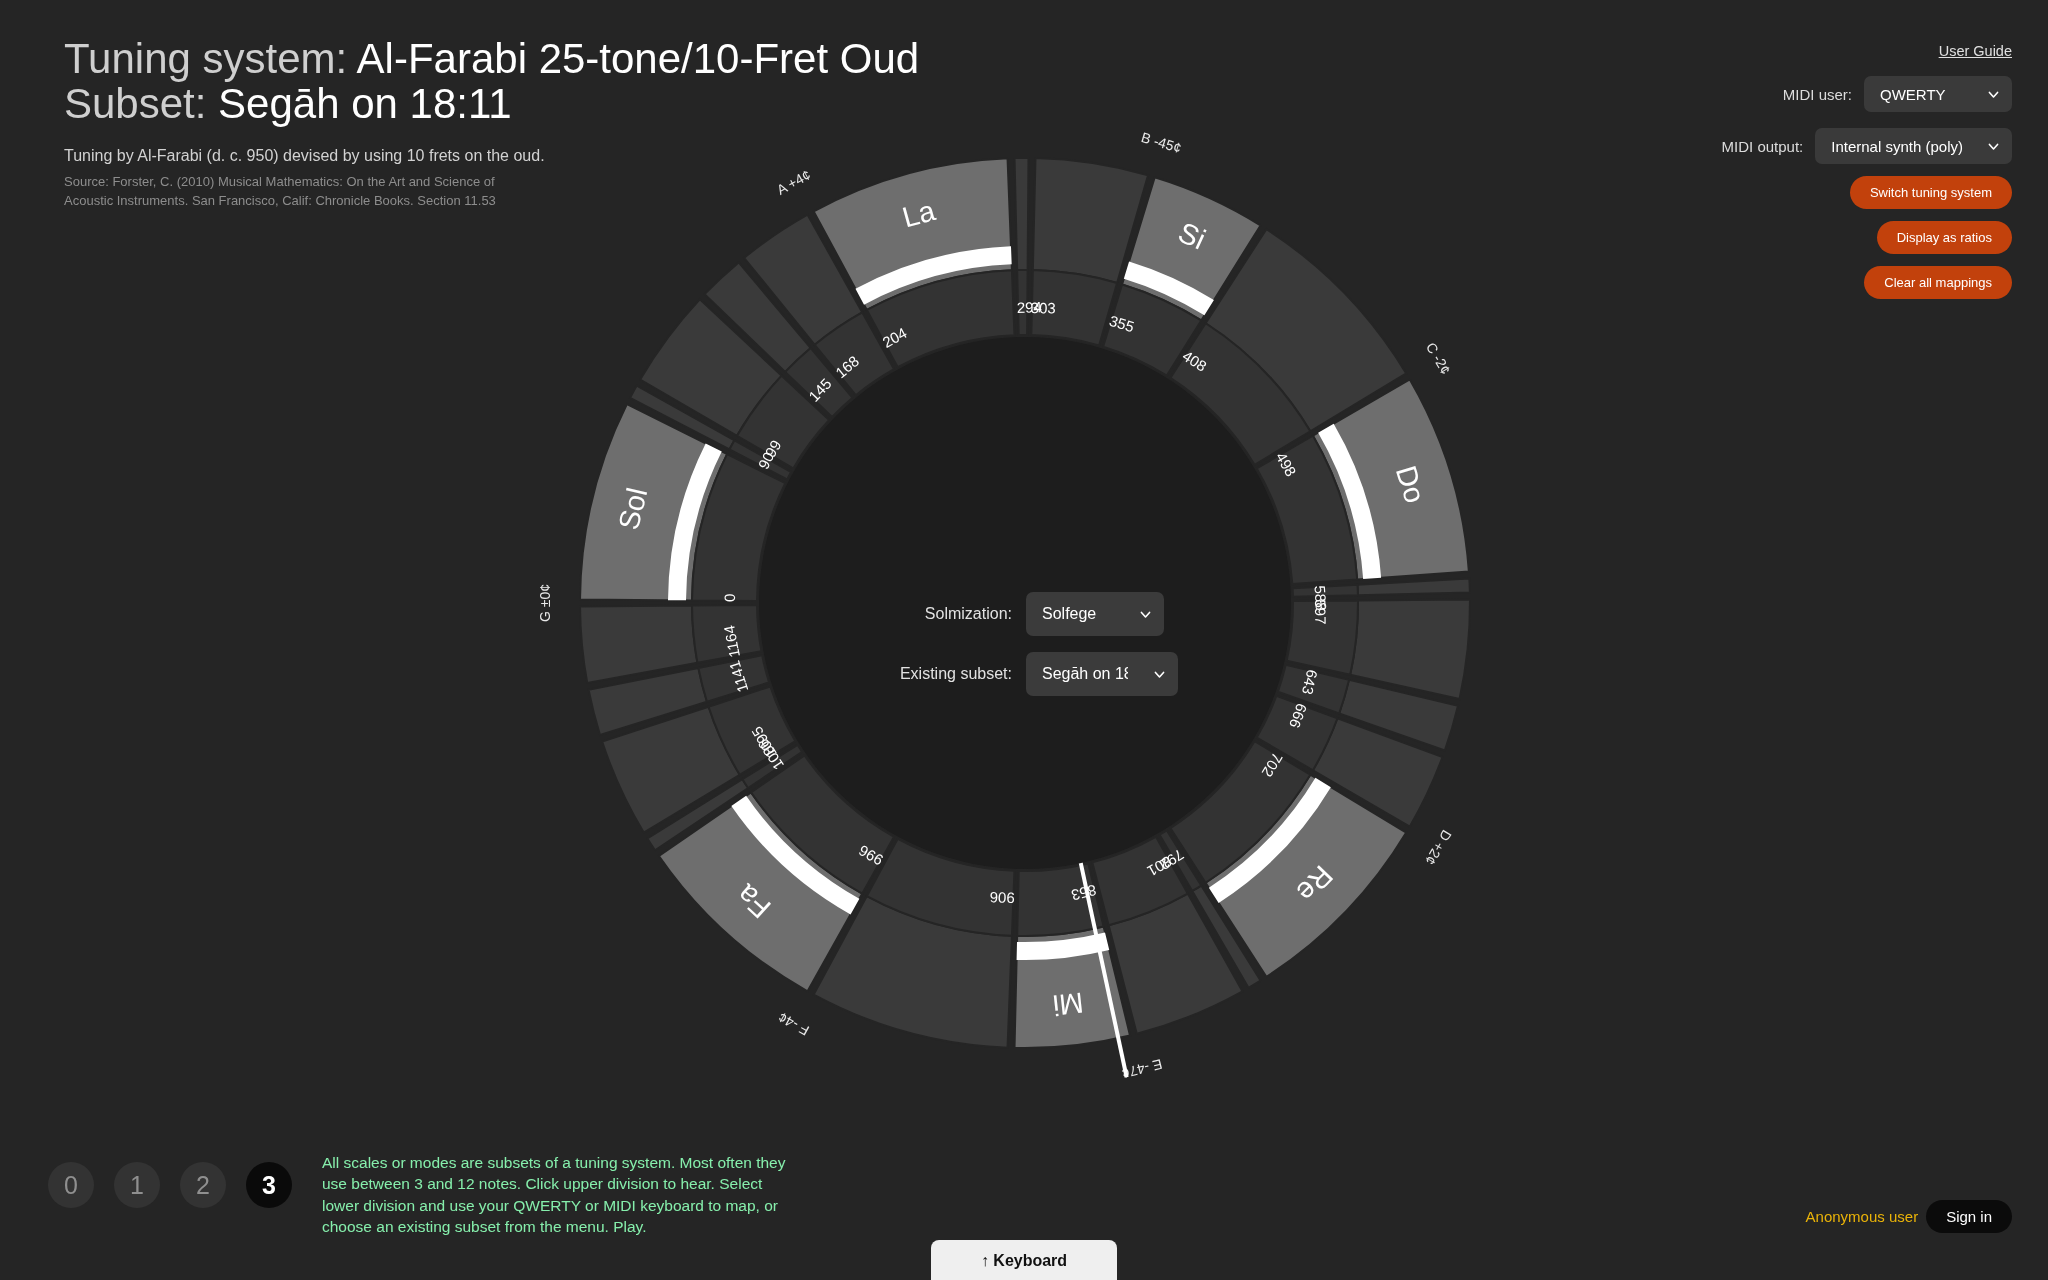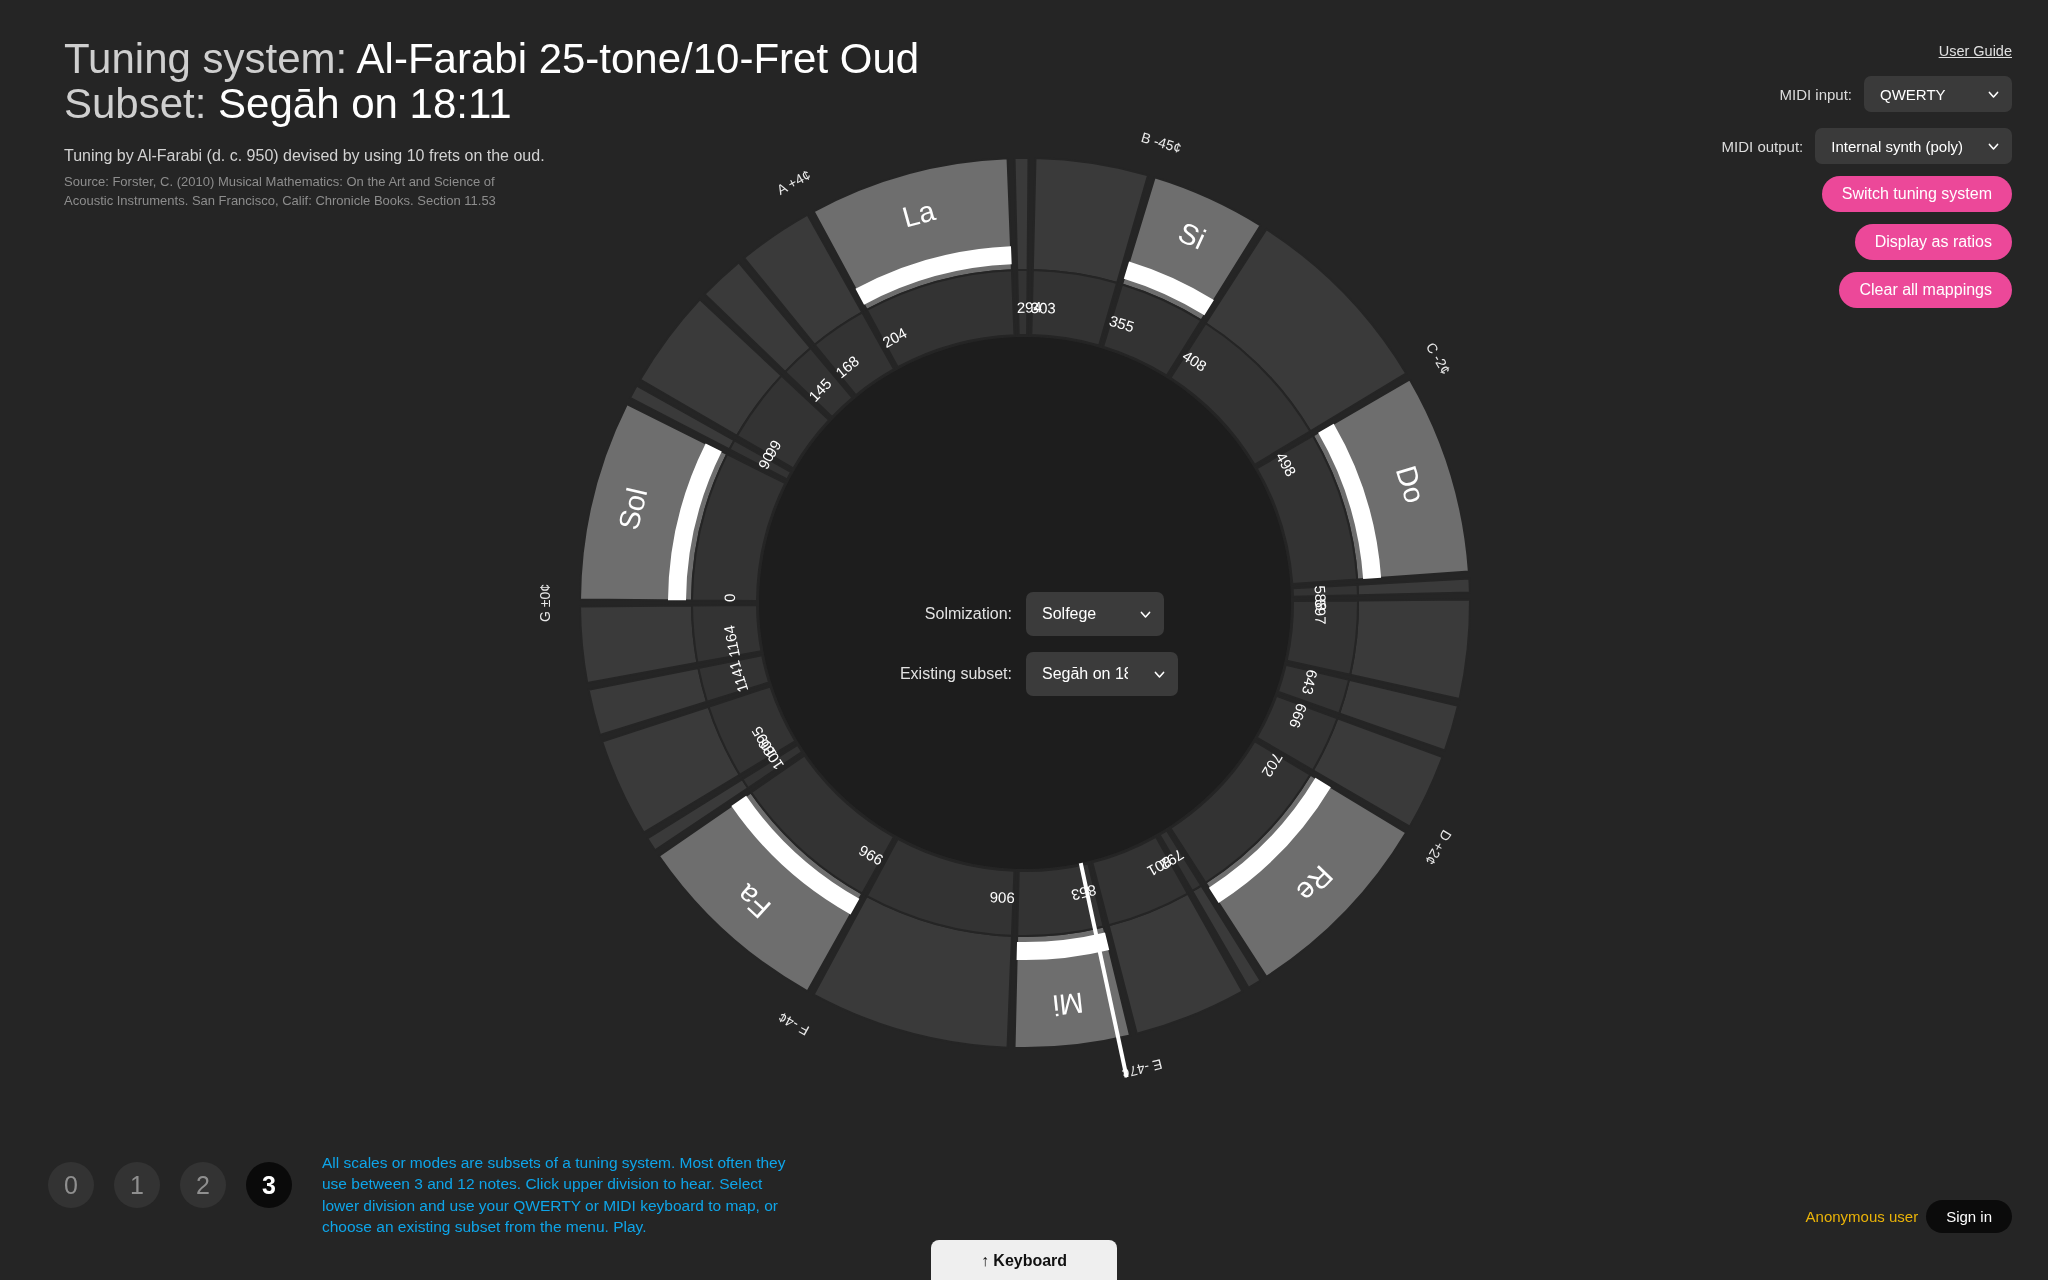--- a/index.html
+++ b/index.html
@@ -27,22 +27,22 @@
     background:#3a3a3a;border:none;border-radius:7px;
     height:36px;display:flex;align-items:center;
     padding:0 12px 0 16px;min-width:120px;justify-content:space-between;
     cursor:pointer;
     gap:8px;
   }
   .select .sel-text{font-size:15px;color:#ffffff;white-space:nowrap;}
   .chev{margin-left:16px;width:13px;height:13px;flex:none;}
   .chev svg{display:block;}
   .pill{
-    display:inline-block;background:#ec4899;color:#ffffff;
-    border-radius:18px;padding:9px 20px;font-size:16px;
+    display:inline-block;background:#c2410c;color:#ffffff;
+    border-radius:18px;padding:9px 20px;font-size:13px;
     margin-top:12px;cursor:pointer;white-space:nowrap;
   }
 
   
   #center-ctl{position:absolute;left:876px;top:592px;}
   .cc-row{display:flex;align-items:center;margin-bottom:16px;}
   .cc-label{font-size:16px;color:#e2e2e2;width:136px;text-align:right;margin-right:14px;white-space:nowrap;}
   .cc-select{
     background:#3b3b3b;border-radius:7px;height:44px;display:flex;align-items:center;
     padding:0 12px 0 16px;justify-content:space-between;cursor:pointer;
@@ -51,21 +51,21 @@
 
   
   #pager{position:absolute;left:48px;top:1162px;display:flex;align-items:center;}
   .page-dot{
     width:46px;height:46px;border-radius:50%;
     display:flex;align-items:center;justify-content:center;
     font-size:25px;margin-right:20px;cursor:pointer;
     background:#333333;color:#8f8f8f;
   }
   .page-dot.active{background:#0a0a0a;color:#ffffff;font-weight:bold;}
-  #footer-desc{position:absolute;left:322px;top:1152px;width:480px;font-size:15.5px;line-height:1.38;color:#0ea5e9;}
+  #footer-desc{position:absolute;left:322px;top:1152px;width:480px;font-size:15.5px;line-height:1.38;color:#86efac;}
 
   #signin-wrap{position:absolute;right:36px;top:1200px;display:flex;align-items:center;}
   #anon{font-size:15px;color:#eab308;margin-right:8px;}
   #signin{background:#0b0b0b;color:#fff;border-radius:18px;padding:8px 20px;font-size:15px;cursor:pointer;}
 
   #kbd{
     position:absolute;left:50%;transform:translateX(-50%);top:1240px;
     width:186px;background:#efefef;color:#111;border-radius:8px 8px 0 0;
     text-align:center;padding:12px 0 16px;font-size:16px;font-weight:bold;cursor:pointer;
   }
@@ -90,21 +90,21 @@
     <span class="strong">Segāh on 18:11</span>
   </div>
   <div id="desc">Tuning by Al-Farabi (d. c. 950) devised by using 10 frets on the oud.</div>
   <div id="source">Source: Forster, C. (2010) Musical Mathematics: On the Art and Science of Acoustic Instruments. San Francisco, Calif: Chronicle Books. Section 11.53</div>
 </div>
 
 <div id="topright">
   <a id="user-guide">User Guide</a>
 
   <div class="ctl-row">
-    <span class="ctl-label">MIDI input:</span>
+    <span class="ctl-label">MIDI user:</span>
     <div class="select">
       <span class="sel-text">QWERTY</span>
       <span class="chev">
         <svg viewBox="0 0 16 16" width="13" height="13">
             <path d="M3 5.5 L8 11 L13 5.5" fill="none" stroke="#ffffff" stroke-width="2" stroke-linecap="round" stroke-linejoin="round"></path>
           </svg>
       </span>
     </div>
   </div>
 

